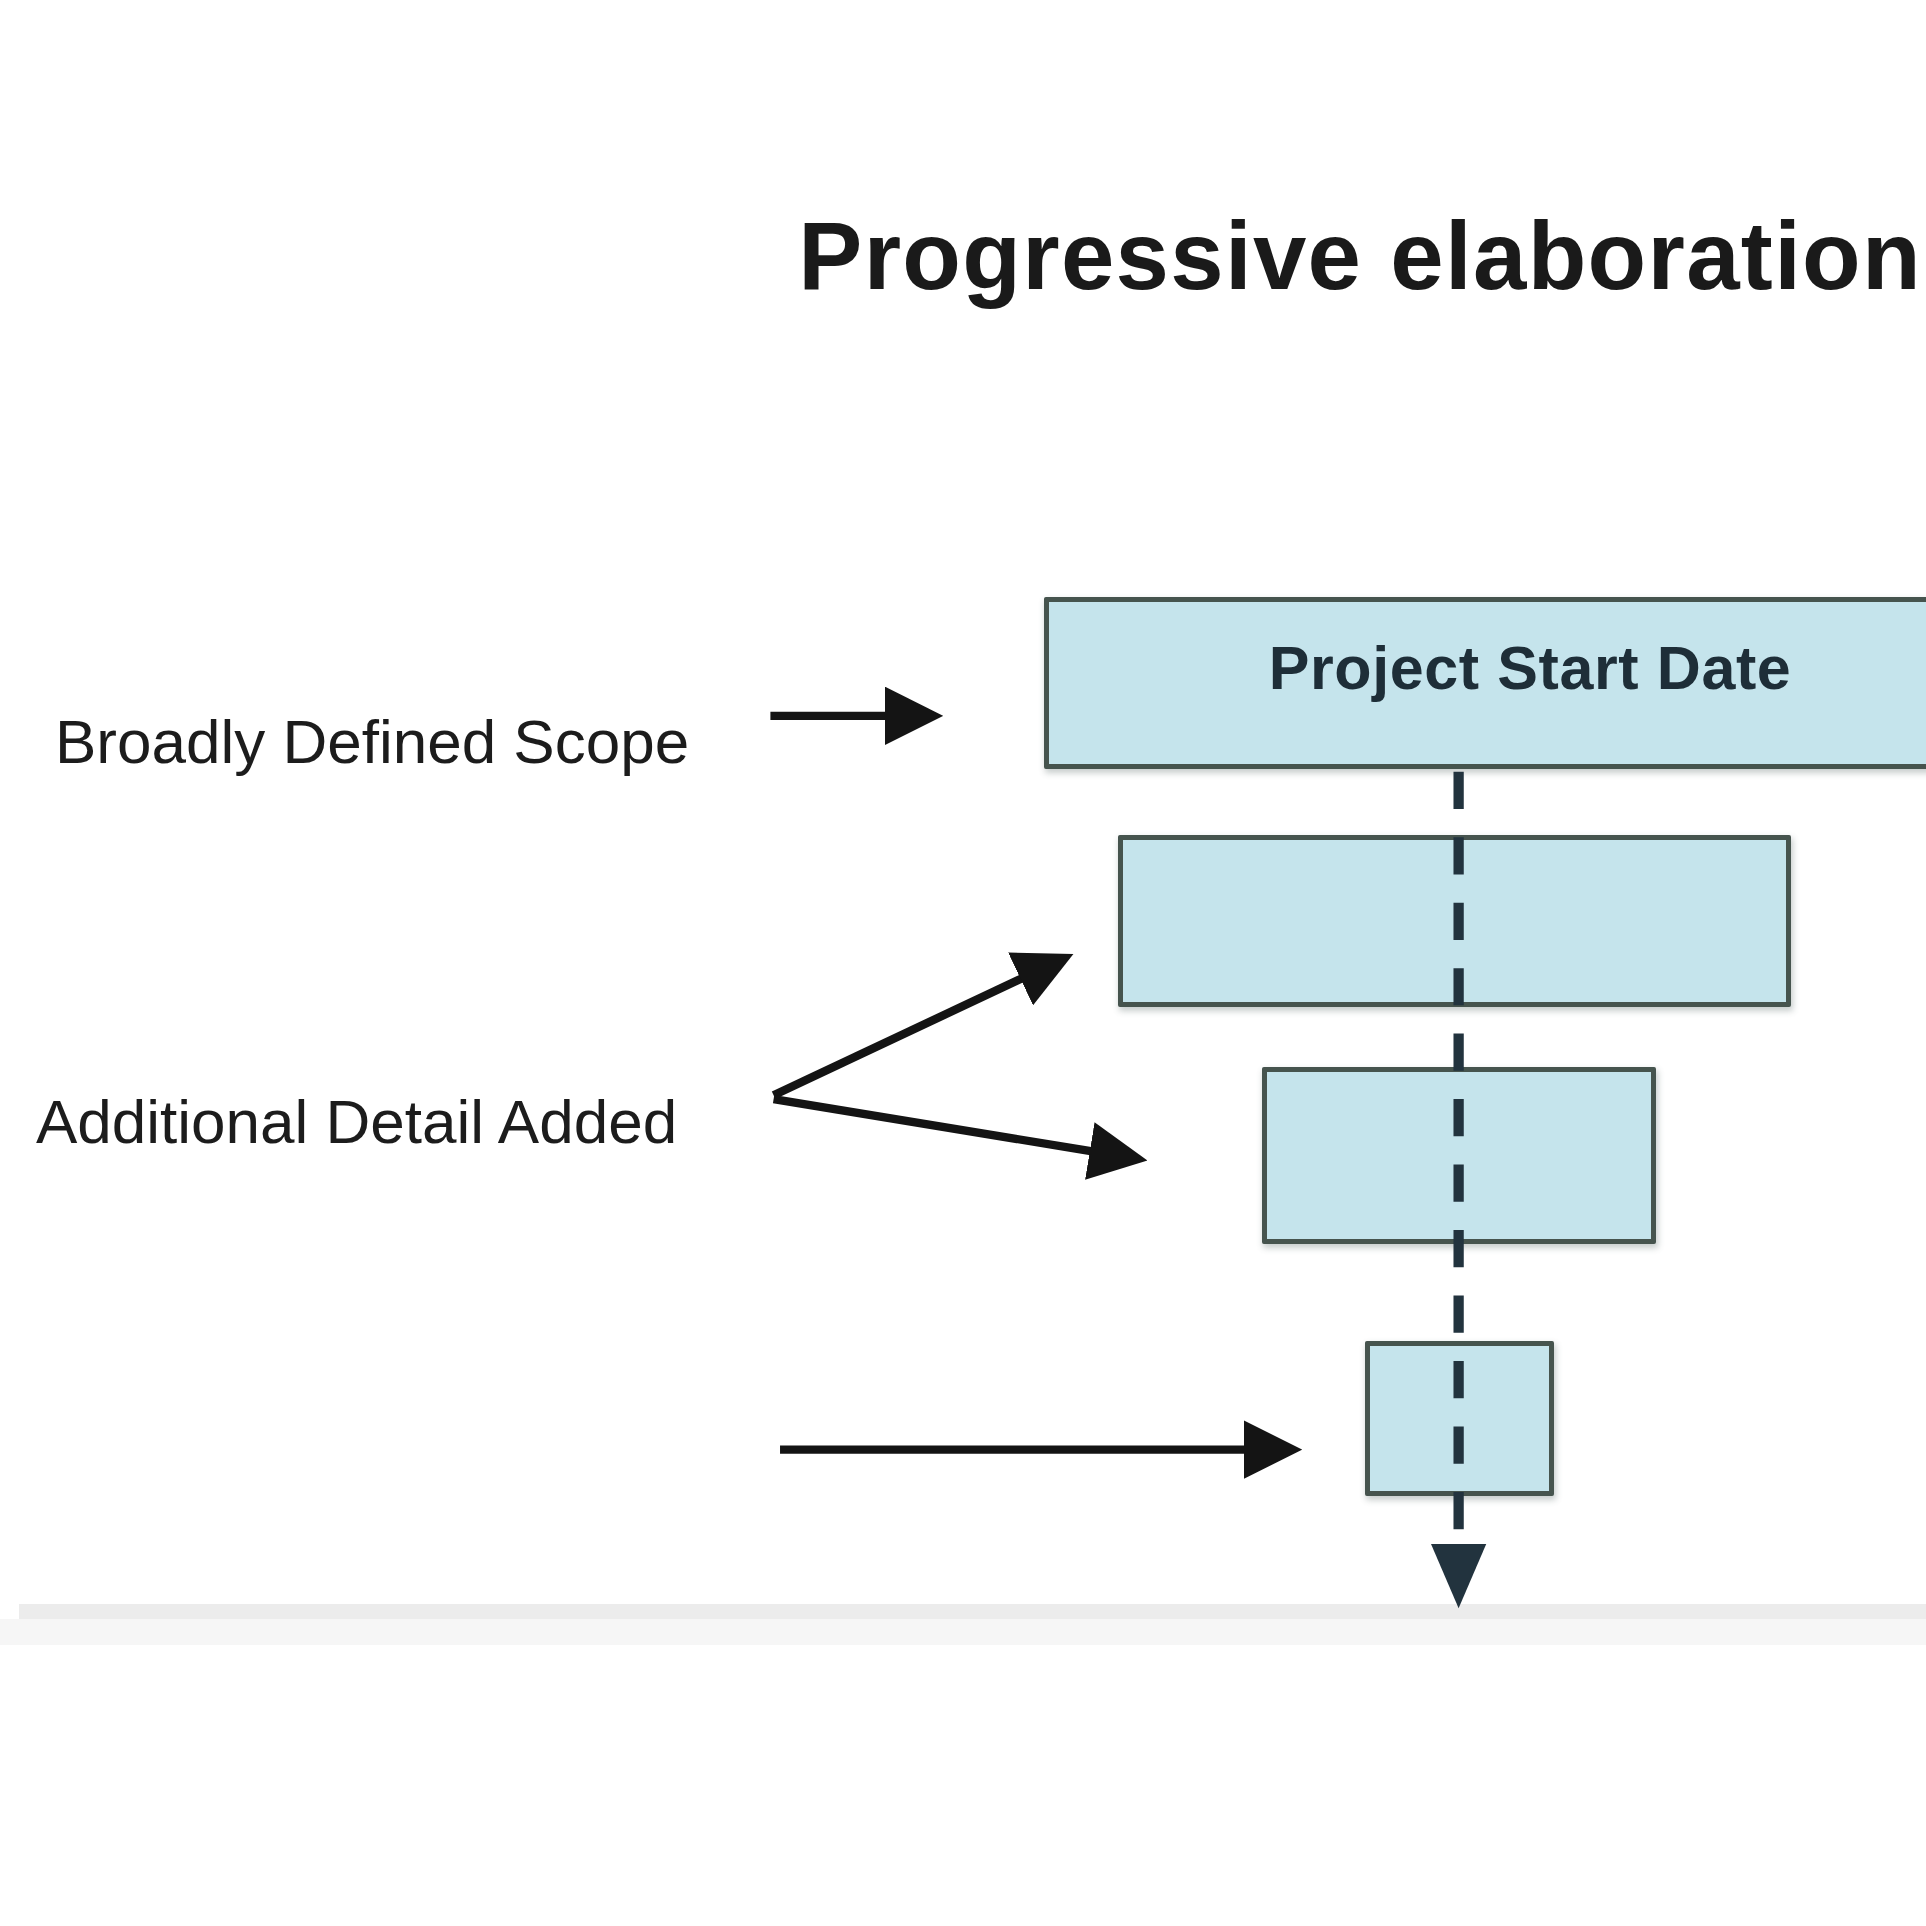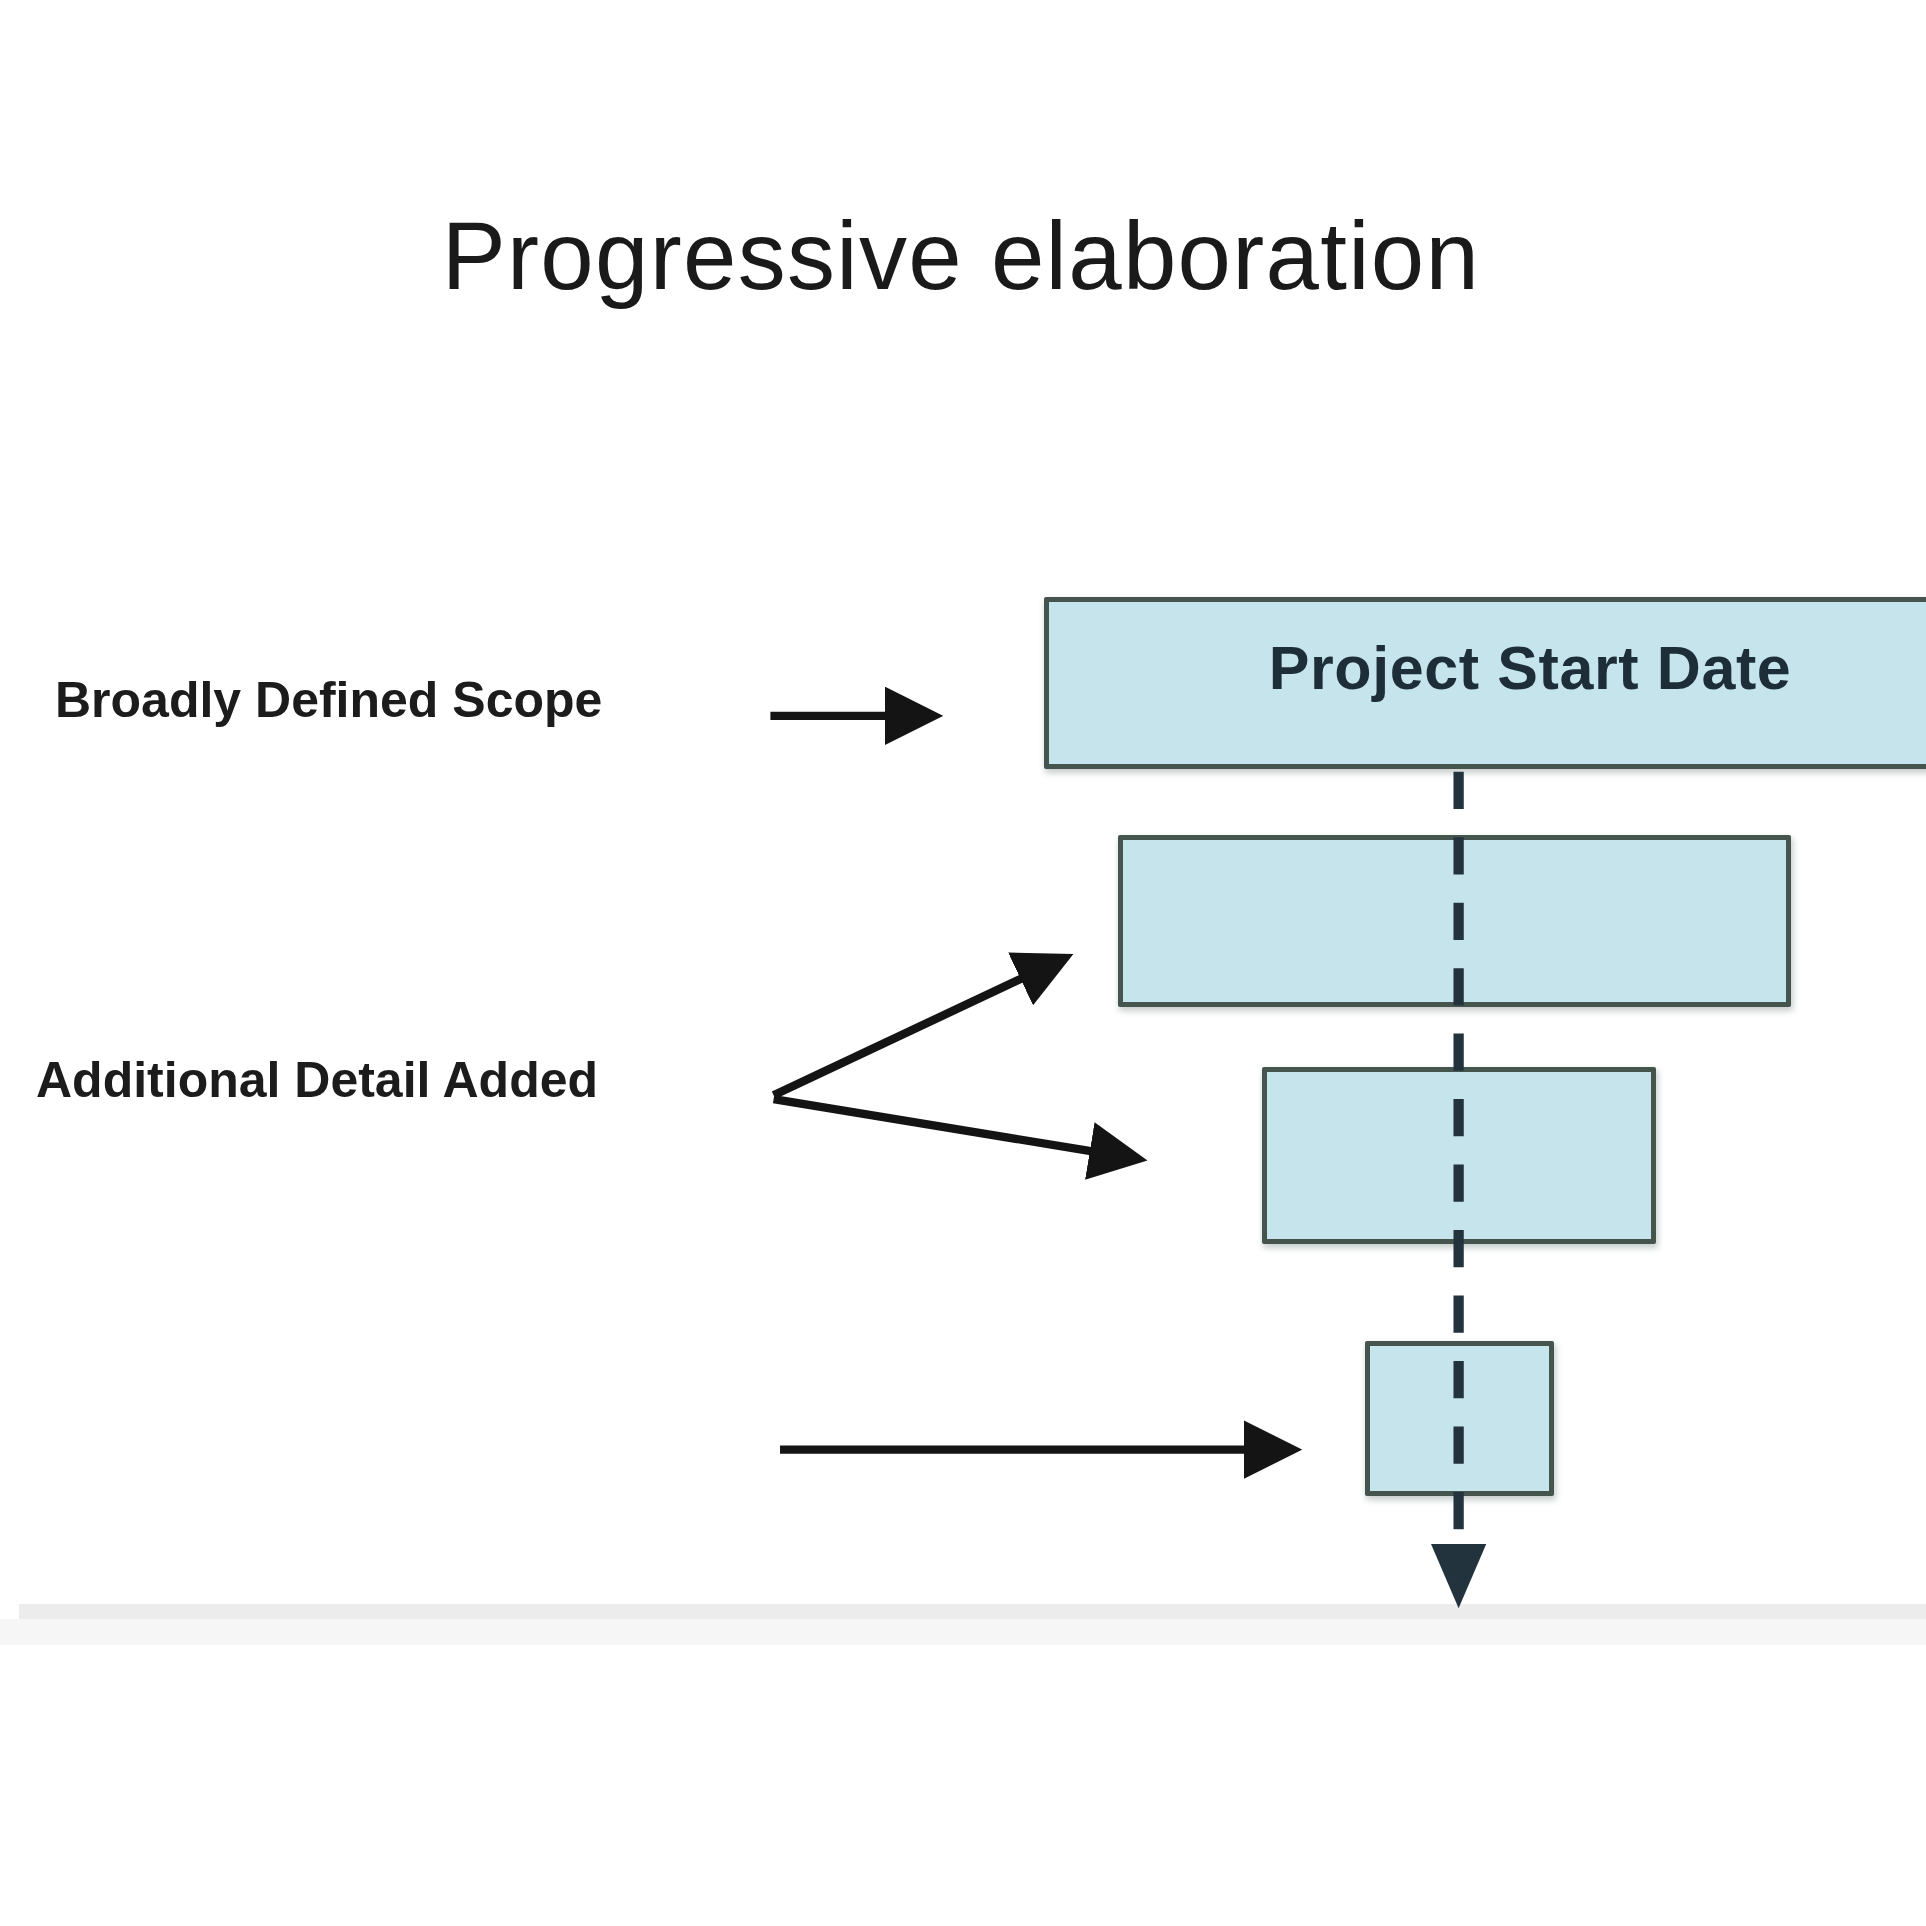--- a/index.html
+++ b/index.html
@@ -27,24 +27,24 @@
     background: var(--background);
     overflow: hidden;
     font-family: "Liberation Sans", "DejaVu Sans", sans-serif;
   }
 
   .title {
     position: absolute;
     left: 0;
     right: 4px;
     top: 198px;
-    text-align: center;
+    text-align: right;
     font-size: 96px;
     line-height: 1.2;
-    font-weight: 400;
+    font-weight: 700;
     color: var(--title-text);
     letter-spacing: 1.3px;
   }
 
   .box {
     position: absolute;
     background: var(--box-fill);
     border: 5.8px solid var(--box-border);
     border-radius: 1.9px;
     box-shadow: 1.3px 3.9px 6.4px rgba(70, 90, 85, 0.30);
@@ -61,26 +61,27 @@
   .box-text {
     font-size: 61px;
     font-weight: 700;
     color: var(--box-text);
     letter-spacing: 0.6px;
     white-space: nowrap;
   }
 
   .side-label {
     position: absolute;
-    font-size: 50px;
+    font-size: 62px;
     line-height: 1.1;
-    font-weight: 700;
+    font-weight: 400;
     color: var(--label-text);
     white-space: nowrap;
     z-index: 2;
+    margin-top: 35px;
   }
   .label1 { left: 55px;  top: 673px; }
   .label2 { left: 36px;  top: 1053px; }
   .label3 { left: 289px; top: 1405px; }
 
   .connectors {
     position: absolute;
     left: 0;
     top: 0;
     z-index: 5;

